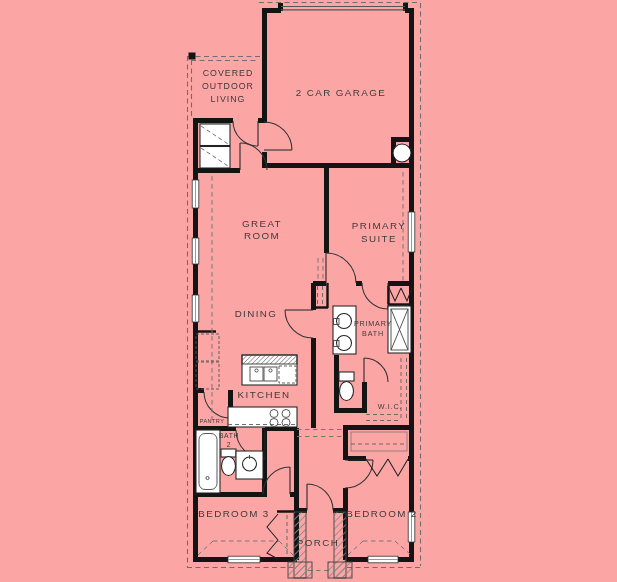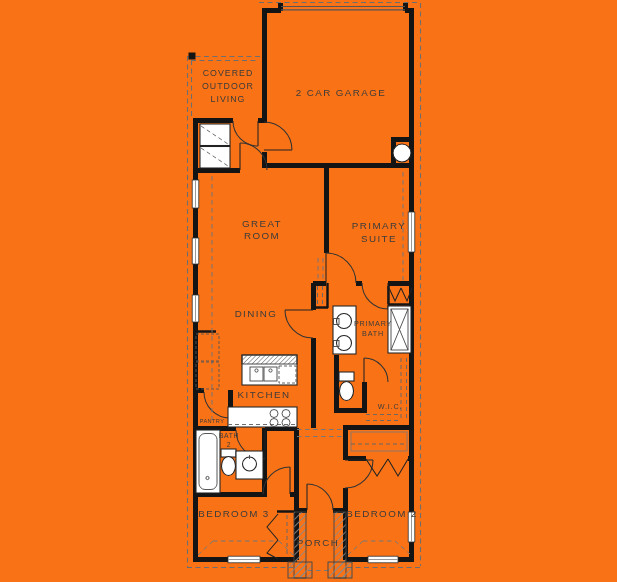--- a/index.html
+++ b/index.html
@@ -1,16 +1,16 @@
 <!DOCTYPE html>
 <html><head>
 <meta charset="utf-8">
 <style>
   html,body{margin:0;padding:0;background:#ffffff;}
-  .canvas{position:relative;width:617px;height:582px;background:#f97316;overflow:hidden;}
+  .canvas{position:relative;width:617px;height:582px;background:#fca5a5;overflow:hidden;}
   svg{display:block;}
   text{font-family:"Liberation Sans","DejaVu Sans",sans-serif;fill:#3b3b3b;}
   .lbl{font-size:9.8px;letter-spacing:1.4px;text-anchor:middle;}
   .lbl-med{font-size:8.8px;letter-spacing:1px;text-anchor:middle;}
   .lbl-sm{font-size:7.2px;letter-spacing:.8px;text-anchor:middle;}
   .lbl-xs{font-size:6.8px;letter-spacing:.6px;text-anchor:middle;}
   .lbl-tiny{font-size:5.6px;letter-spacing:.4px;text-anchor:middle;}
   .wall{stroke:#141414;stroke-width:5;fill:none;stroke-linecap:butt;}
   .wall-thin{stroke:#141414;stroke-width:2.4;fill:none;}
   .fix{stroke:#222;stroke-width:1.05;fill:#fff;}

